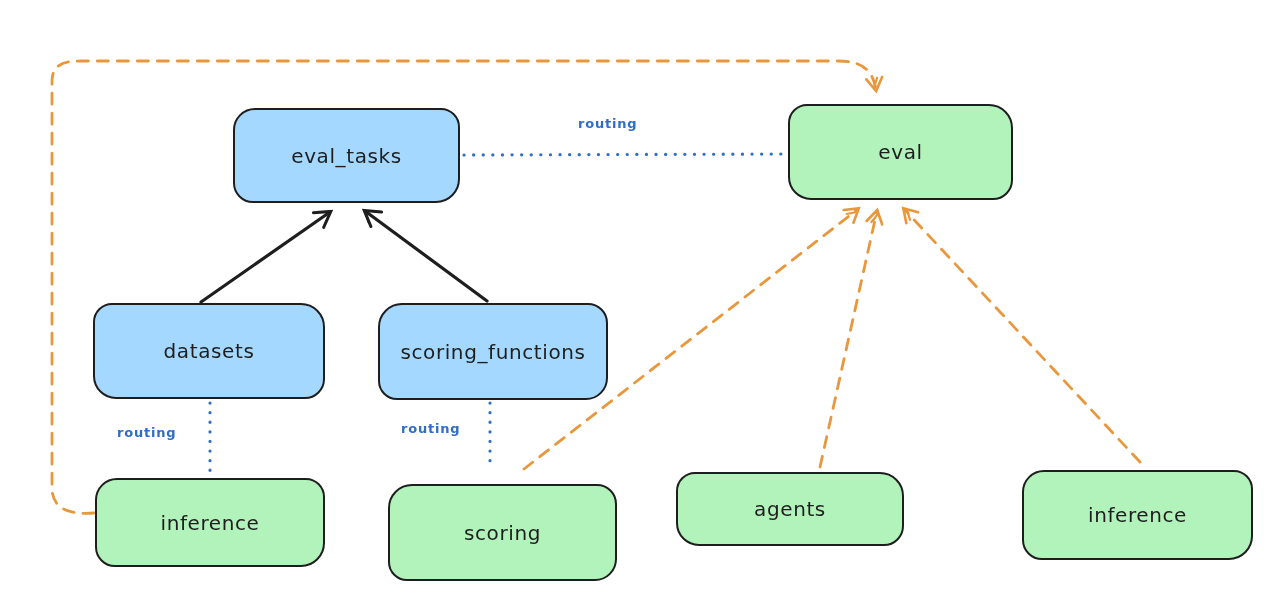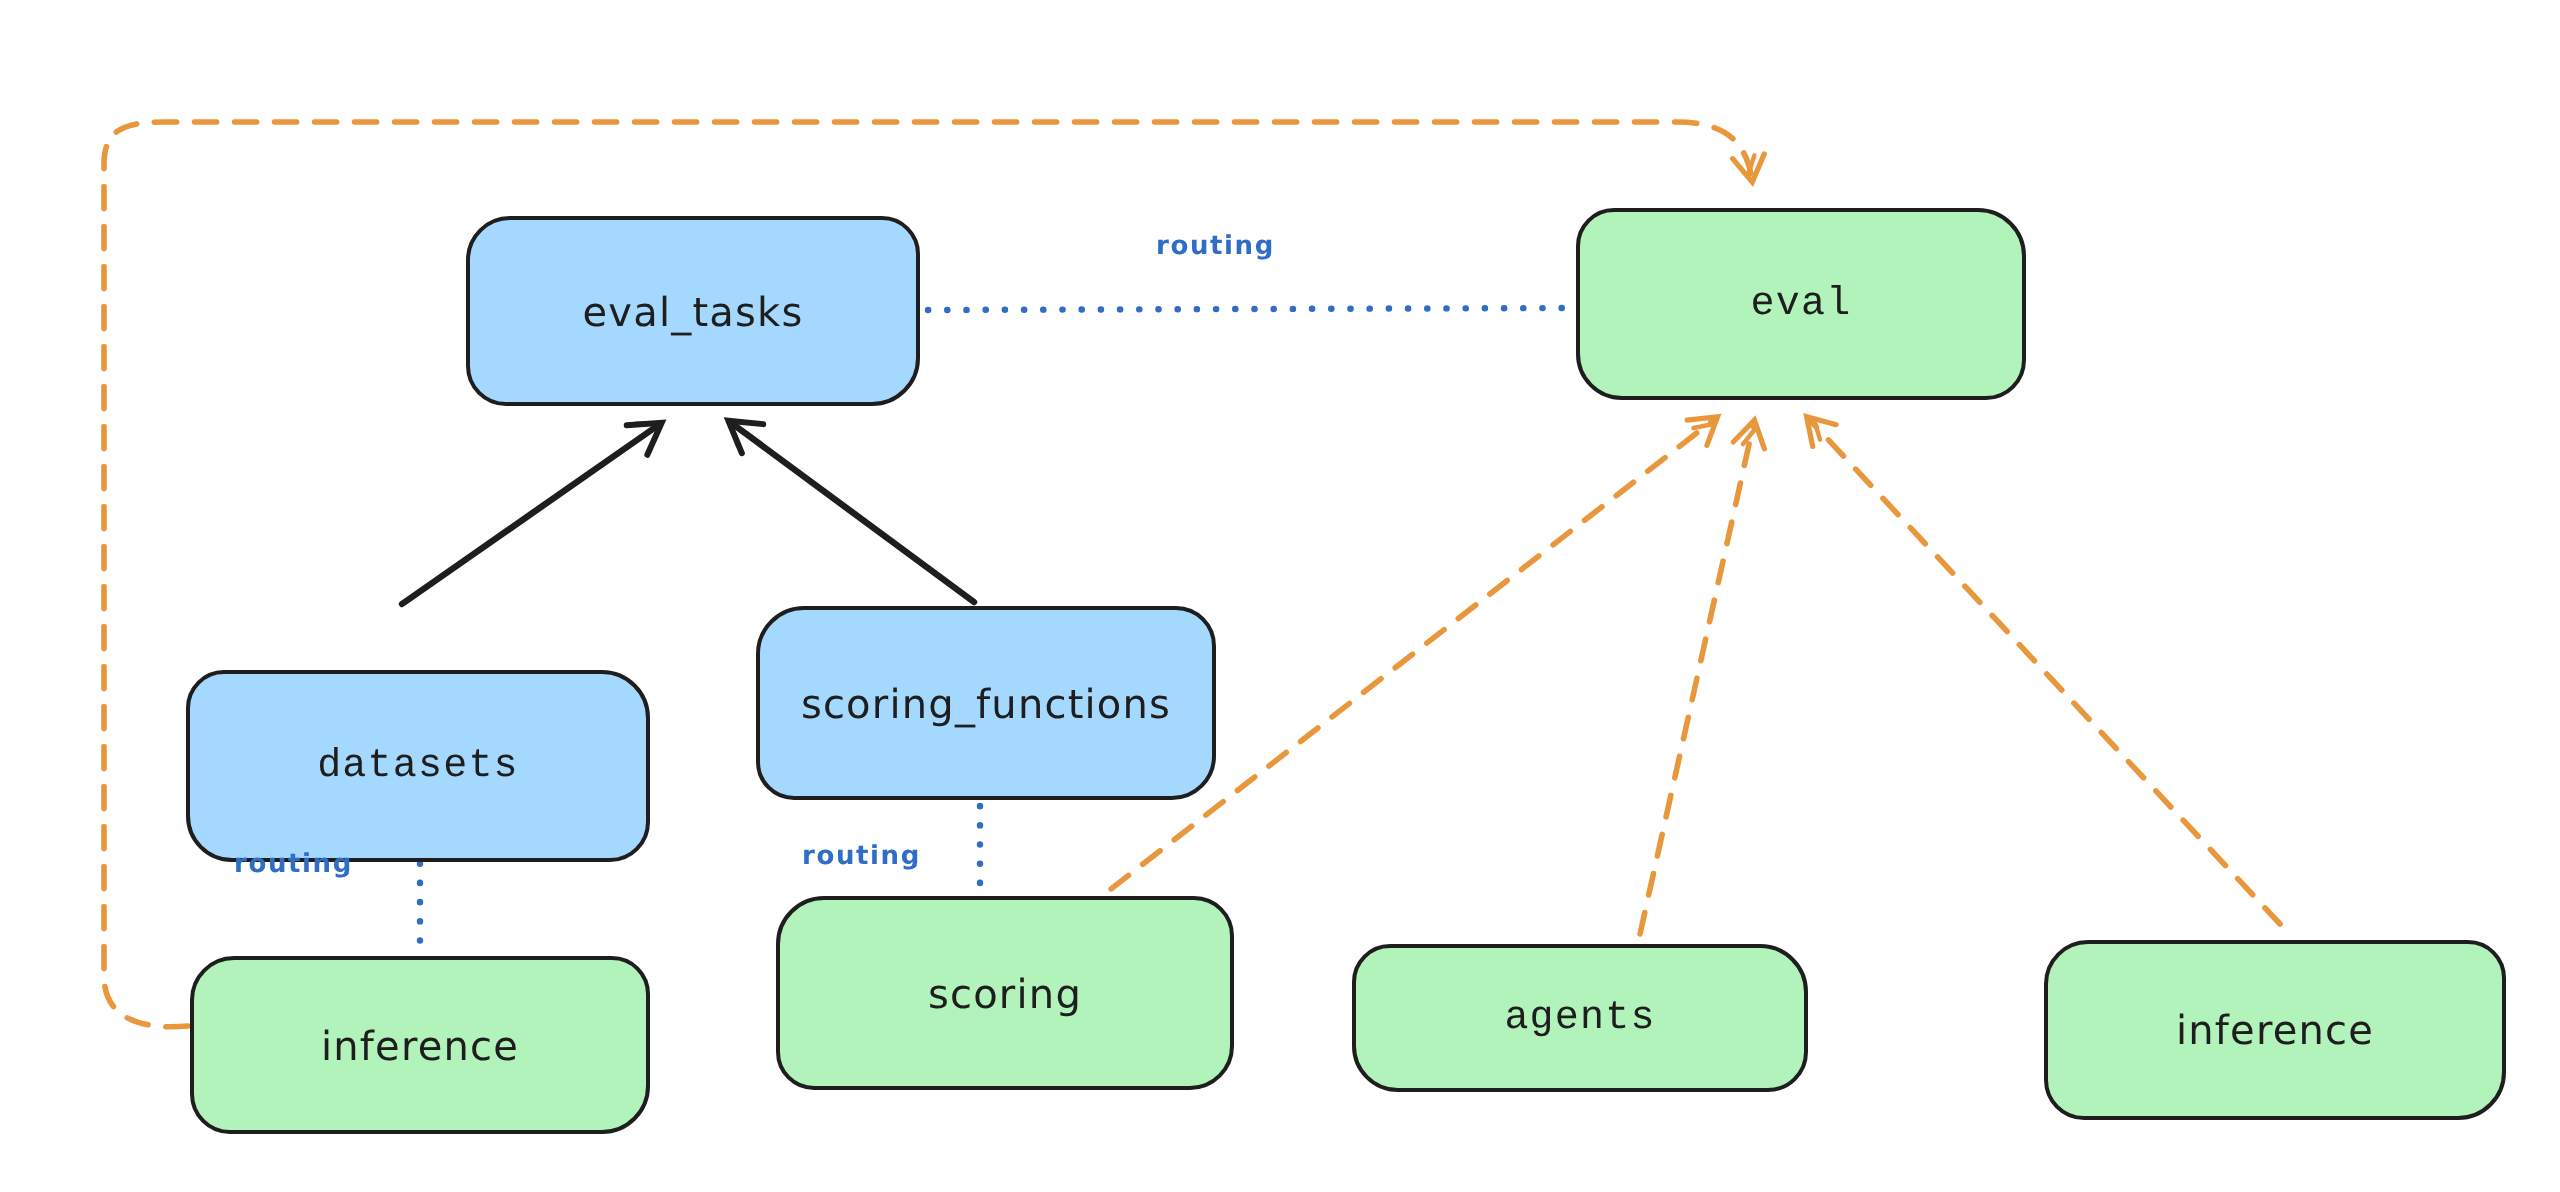--- a/index.html
+++ b/index.html
@@ -28,21 +28,21 @@
     justify-content: center;
     border: 2.6px solid var(--node-stroke, #1e1e1e);
     color: var(--node-stroke, #1e1e1e);
     font-size: 20px;
     letter-spacing: 0.6px;
     box-sizing: border-box;
   }
   .node.blue  { background: var(--blue-fill, #a5d8ff); text-align: right; }
   .node.green { background: var(--green-fill, #b2f2bb); }
   .r1 { border-radius: 22px 19px 24px 20px; }
-  .r2 { border-radius: 19px 24px 20px 23px; font-family: Liberation Mono, monospace; }
+  .r2 { border-radius: 19px 24px 20px 23px; }
   .r3 { border-radius: 24px 20px 22px 19px; }
   .edge-label {
     position: absolute;
     color: var(--routing-blue, #2f6ec4);
     font-size: 13px;
     font-weight: 700;
     letter-spacing: 0.8px;
   }
   .stroke-black  { stroke: var(--arrow-black, #1e1e1e); }
   .stroke-blue   { stroke: var(--routing-blue, #2f6ec4); }
@@ -74,34 +74,34 @@
 
     <path class="stroke-orange" d="M 94,513 C 72,515 52,510 52,488 L 52,82 C 52,65 62,61 82,61 L 838,61 C 862,61 873,70 876,90" stroke-width="2.8" stroke-linecap="round" stroke-dasharray="11 9" marker-end="url(#ah-orange)"></path>
     <path class="stroke-orange" d="M 524,469 L 858,209" stroke-width="2.8" stroke-linecap="round" stroke-dasharray="11 9" marker-end="url(#ah-orange)"></path>
     <path class="stroke-orange" d="M 820,467 L 877,211" stroke-width="2.8" stroke-linecap="round" stroke-dasharray="11 9" marker-end="url(#ah-orange)"></path>
     <path class="stroke-orange" d="M 1140,462 L 904,209" stroke-width="2.8" stroke-linecap="round" stroke-dasharray="11 9" marker-end="url(#ah-orange)"></path>
   </svg>
 
   <div class="node blue r1" style="left:233px; top:108px; width:227px; height:95px;">
     <span>eval_tasks</span>
   </div>
-  <div class="node blue r2" style="left:93px; top:303px; width:232px; height:96px;margin-top:32px;">
+  <div class="node blue r2" style="left:93px; top:303px; width:232px; height:96px;">
     <span>datasets</span>
   </div>
   <div class="node blue r3" style="left:378px; top:303px; width:230px; height:97px;">
     <span>scoring_functions</span>
   </div>
 
   <div class="node green r2" style="left:788px; top:104px; width:225px; height:96px;">
     <span>eval</span>
   </div>
   <div class="node green r1" style="left:95px; top:478px; width:230px; height:89px;">
     <span>inference</span>
   </div>
-  <div class="node green r3" style="left:388px; top:448px; width:229px; height:97px;">
+  <div class="node green r3" style="left:388px; top:484px; width:229px; height:97px;">
     <span>scoring</span>
   </div>
   <div class="node green r2" style="left:676px; top:472px; width:228px; height:74px;">
     <span>agents</span>
   </div>
   <div class="node green r1" style="left:1022px; top:470px; width:231px; height:90px;">
     <span>inference</span>
   </div>
 
   <div class="edge-label" style="left:578px; top:116px;">routing</div>

